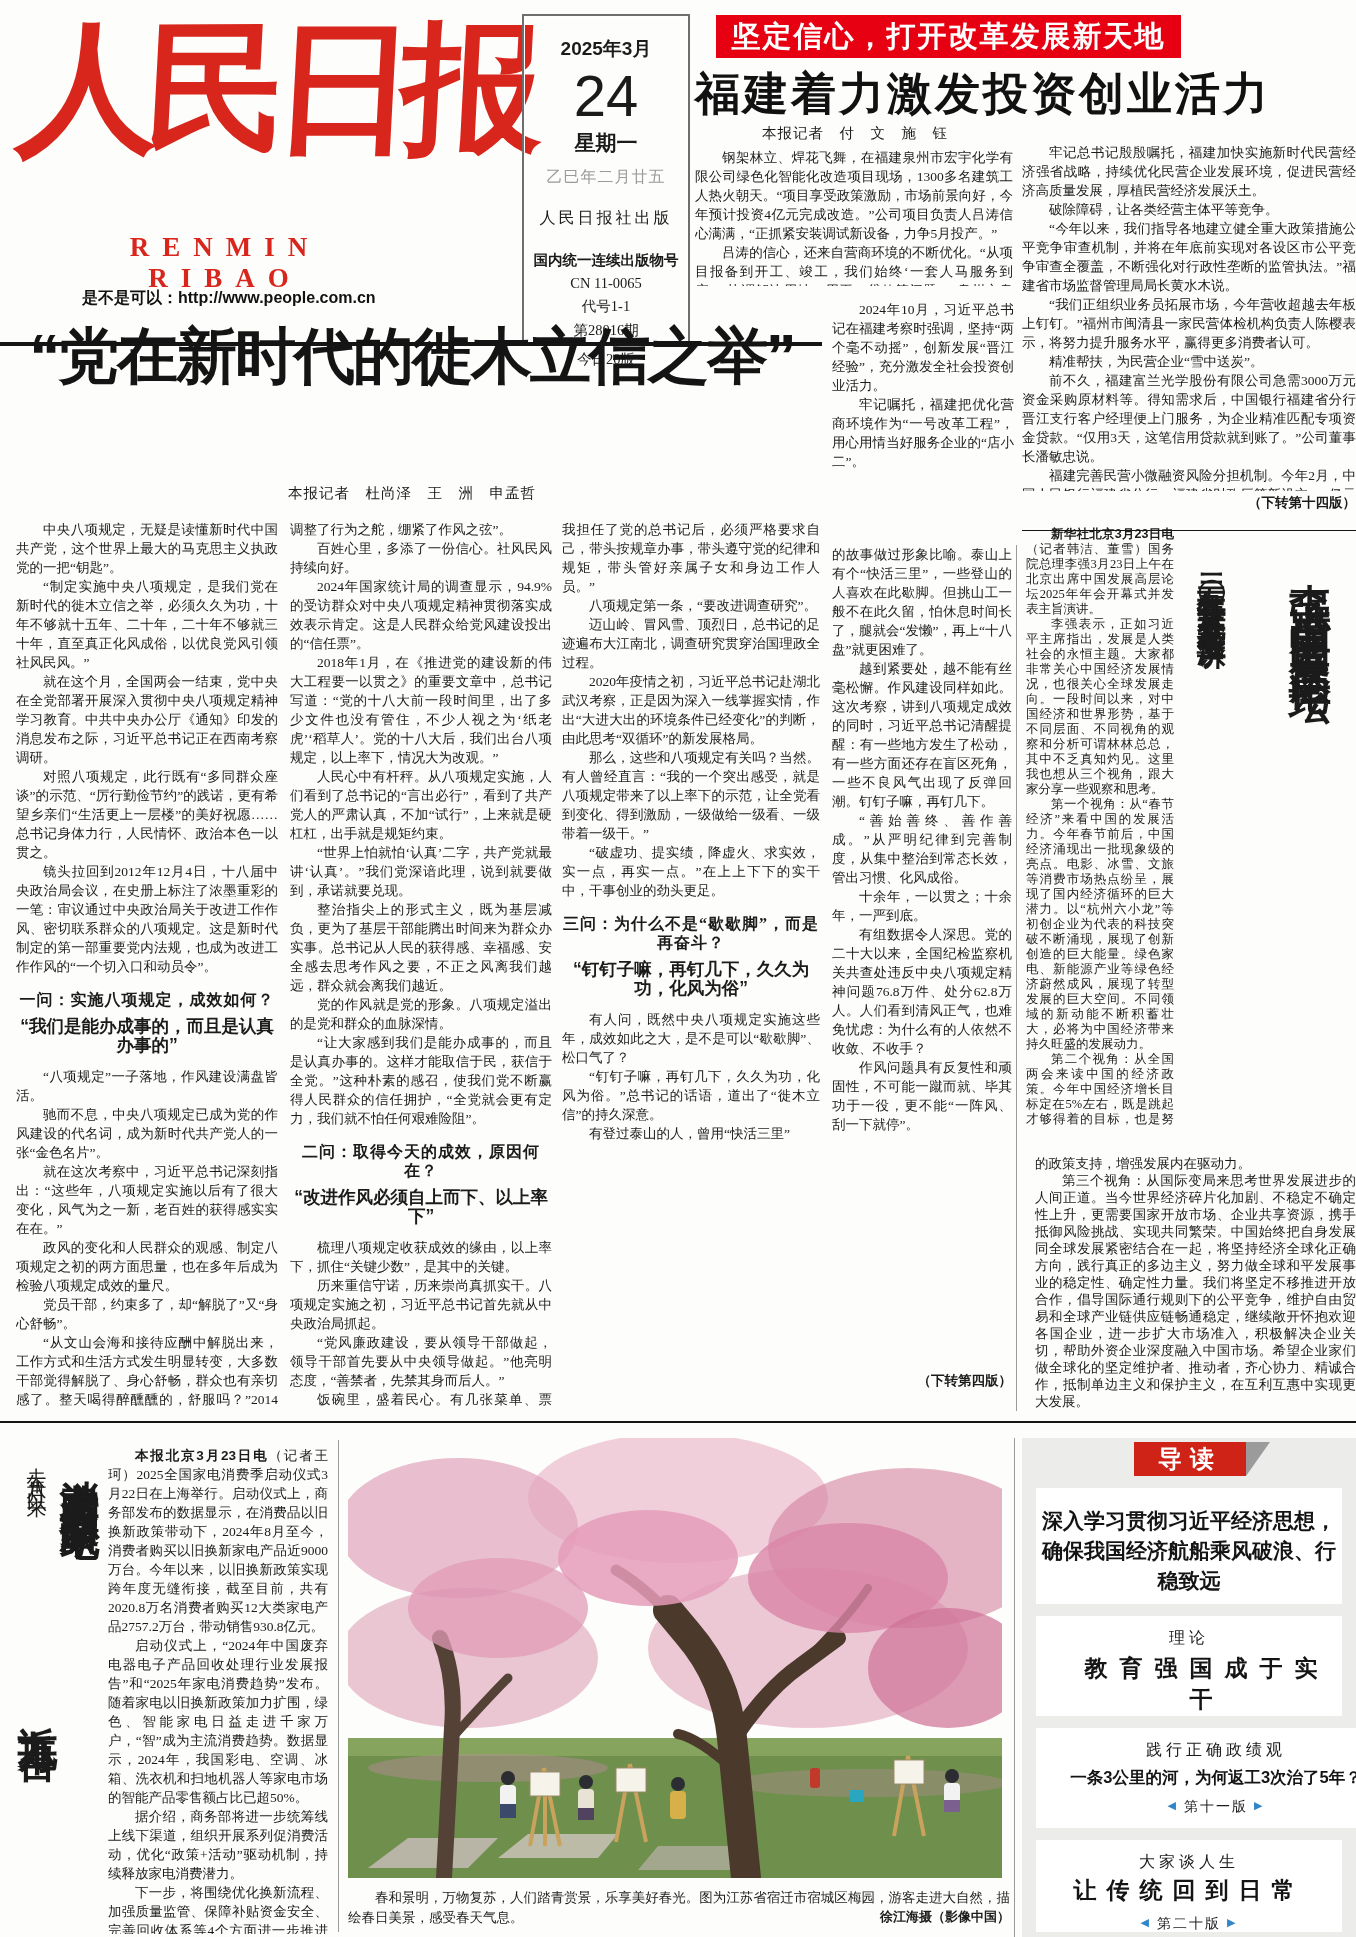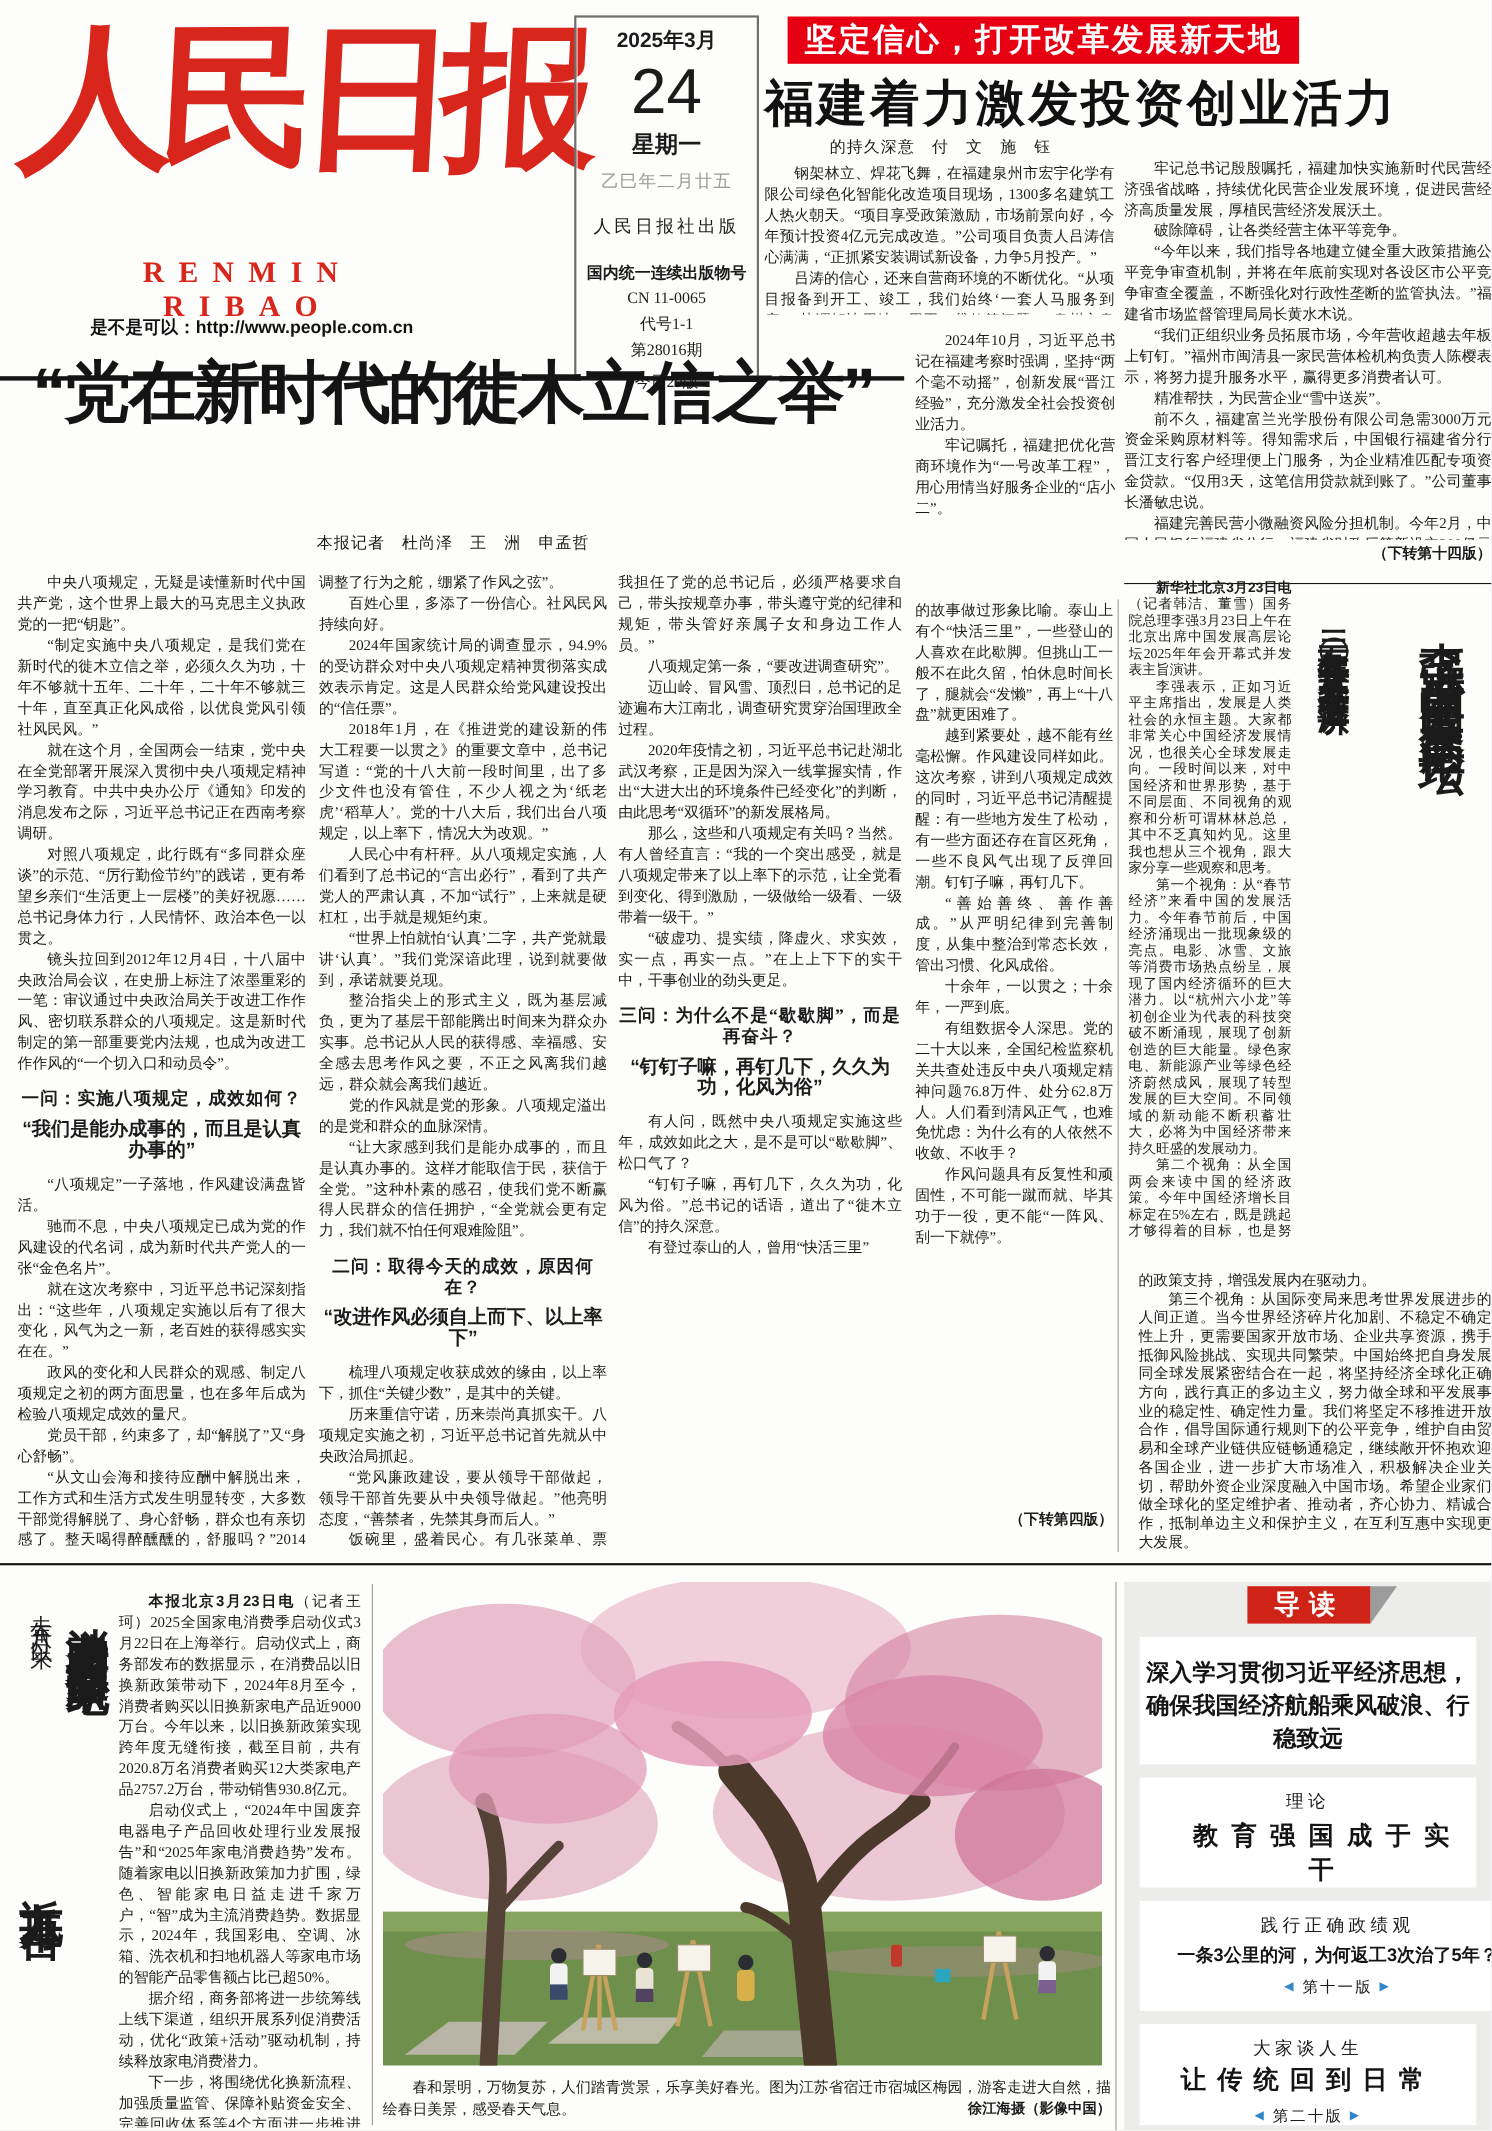--- a/index.html
+++ b/index.html
@@ -7,21 +7,21 @@
         font-family:"Liberation Serif",serif;color:#1b1b1b;}
   .abs{position:absolute;}
   
   .logo{font-family:"Liberation Serif",serif;font-weight:900;color:#d8261c;font-size:142px;
         letter-spacing:-14px;line-height:1;transform:skewX(-3deg);white-space:nowrap;}
   .logo-latin{color:#d8261c;font-weight:700;font-size:27px;letter-spacing:13px;text-align:center;
         font-family:"Liberation Serif",serif;}
   .site{font-weight:700;font-size:16px;font-family:"Liberation Sans",sans-serif;color:#111;}
   .datebox{border:2px solid #6e6e6e;box-shadow:0 0 0 1px #fff inset;text-align:center;
         font-family:"Liberation Serif",serif;}
-  .db-ym{font-size:19px;font-weight:700;margin-top:8px;font-family:"Liberation Sans",sans-serif;}
+  .db-ym{font-size:19px;font-weight:700;margin-top:20px;font-family:"Liberation Sans",sans-serif;}
   .db-day{font-size:58px;line-height:1.05;margin-top:4px;font-family:"Liberation Sans",sans-serif;}
   .db-wd{font-size:21px;font-weight:700;margin-top:2px;font-family:"Liberation Sans",sans-serif;}
   .db-lunar{font-size:16px;color:#9b9b9b;margin-top:10px;letter-spacing:1px;}
   .db-pub{font-size:16px;margin-top:20px;letter-spacing:3px;}
   .db-issn-label{font-size:14.5px;font-weight:700;margin-top:22px;font-family:"Liberation Sans",sans-serif;}
   .db-line{font-size:14.5px;margin-top:5px;}
   
   .hrule{background:#151515;}
   .vrule{background:#9a9a9a;width:1px;}
   
@@ -92,21 +92,21 @@
     <div class="db-pub">人民日报社出版</div>
     <div class="db-issn-label">国内统一连续出版物号</div>
     <div class="db-line">CN 11-0065</div>
     <div class="db-line">代号1-1</div>
     <div class="db-line">第28016期</div>
     <div class="db-line" style="margin-top:10px;">今日20版</div>
   </div>
 
   <div class="abs banner" style="left:716px;top:15px;width:465px;height:43px;">坚定信心，打开改革发展新天地</div>
   <div class="abs fj-head" style="left:695px;top:64px;width:660px;">福建着力激发投资创业活力</div>
-  <div class="abs byline" style="left:695px;top:124px;width:320px;">的持久深意　付　文　施　钰</div>
+  <div class="abs byline" style="left:695px;top:124px;width:320px;">本报记者　付　文　施　钰</div>
   <div class="abs col" style="left:695px;top:148px;width:318px;height:138px;">
       <p>钢架林立、焊花飞舞，在福建泉州市宏宇化学有限公司绿色化智能化改造项目现场，1300多名建筑工人热火朝天。“项目享受政策激励，市场前景向好，今年预计投资4亿元完成改造。”公司项目负责人吕涛信心满满，“正抓紧安装调试新设备，力争5月投产。”</p>
       <p>吕涛的信心，还来自营商环境的不断优化。“从项目报备到开工、竣工，我们始终‘一套人马服务到底’，协调解决用地、用工、贷款等问题。”泉州市泉港区石化园区负责人介绍。</p>
     </div>
   <div class="abs col" style="left:832px;top:300px;width:182px;height:228px;">
       <p>2024年10月，习近平总书记在福建考察时强调，坚持“两个毫不动摇”，创新发展“晋江经验”，充分激发全社会投资创业活力。</p>
       <p>牢记嘱托，福建把优化营商环境作为“一号改革工程”，用心用情当好服务企业的“店小二”。</p>
     </div>
   <div class="abs col" style="left:1022px;top:143px;width:334px;height:348px;">
       <p>牢记总书记殷殷嘱托，福建加快实施新时代民营经济强省战略，持续优化民营企业发展环境，促进民营经济高质量发展，厚植民营经济发展沃土。</p>

